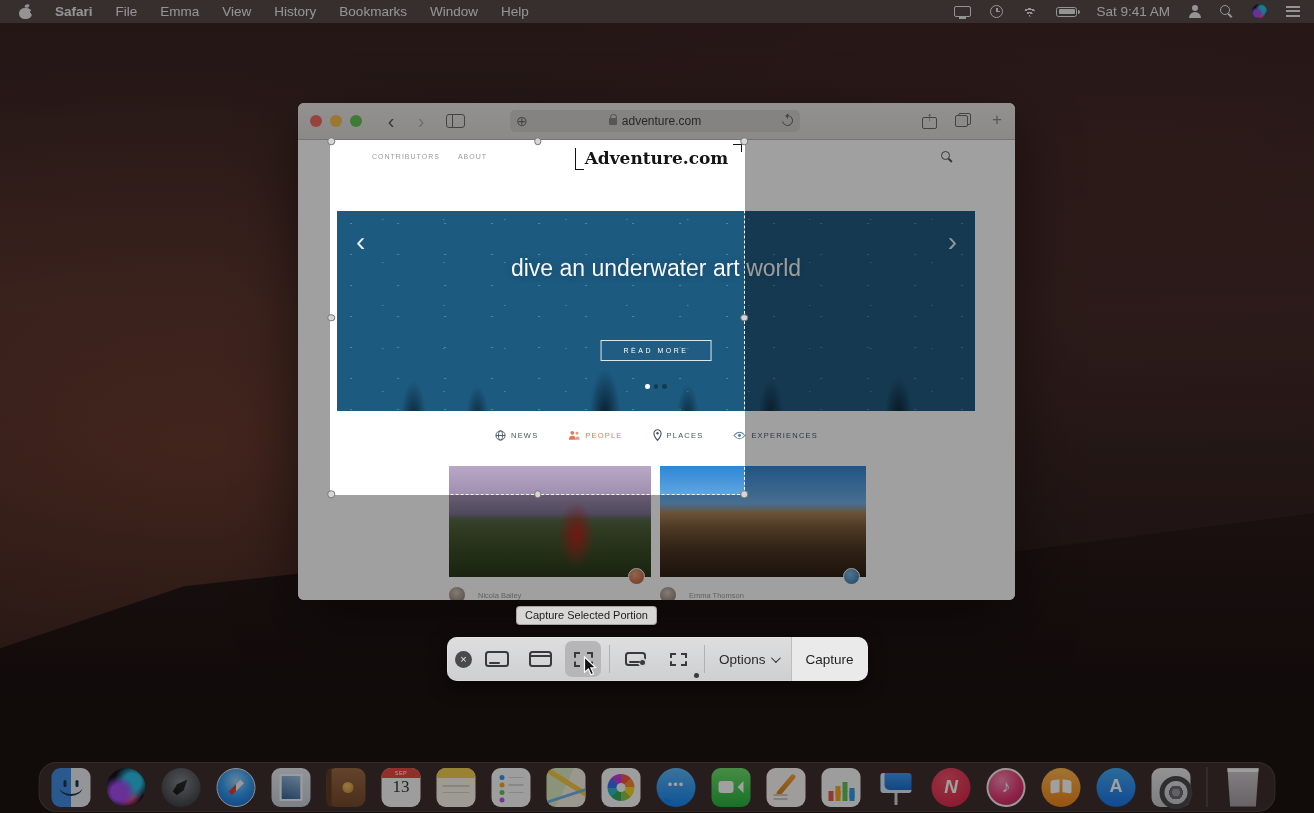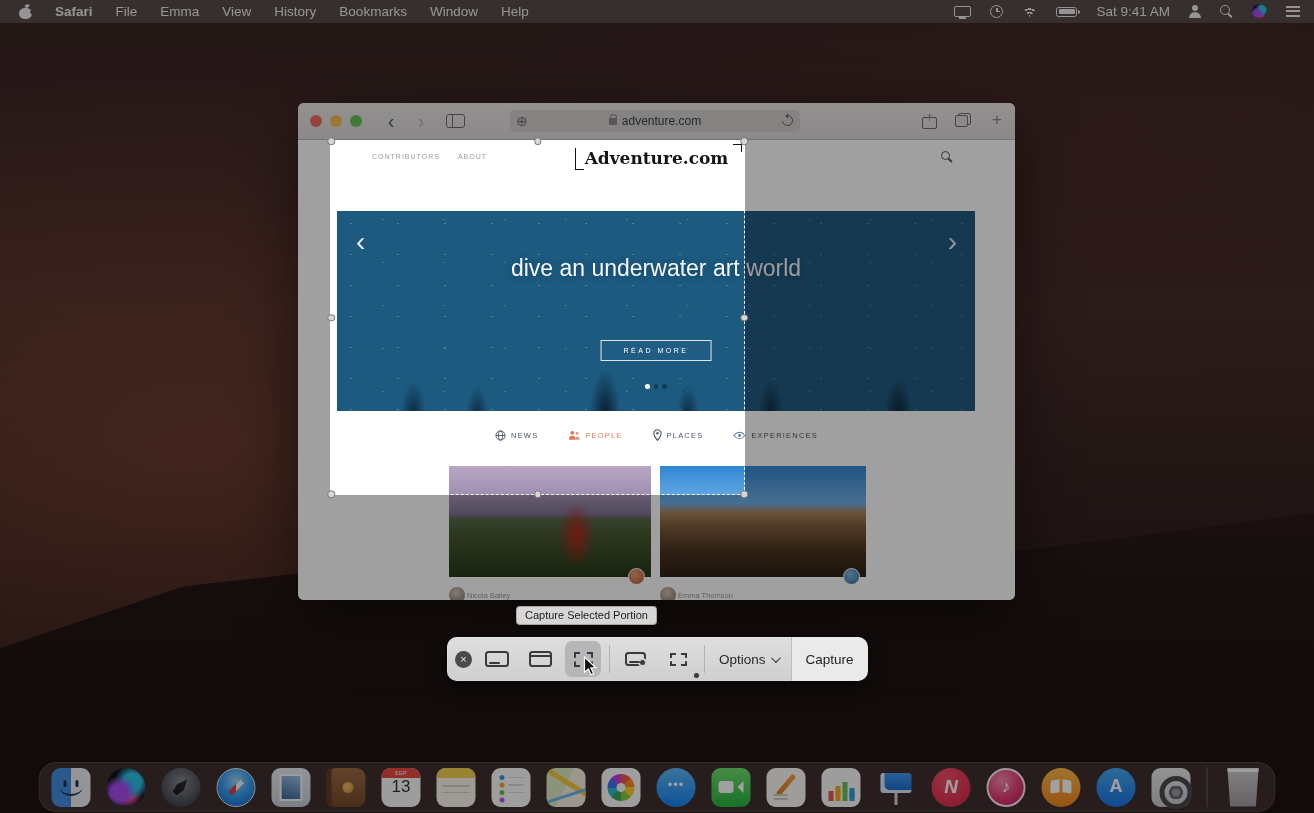--- a/index.html
+++ b/index.html
@@ -154,21 +154,21 @@
   .card:nth-child(2) .card-img { width:206px; }
   .img-field { background:
       radial-gradient(30px 55px at 63% 62%, rgba(190,30,25,.9) 0%, rgba(190,30,25,0) 60%),
       linear-gradient(180deg,#b9a7c4 0%,#9b8bad 30%,#7d7494 43%,#55684a 48%,#46592f 60%,#243618 100%); }
   .img-desert { background:
       linear-gradient(180deg,#2f86d4 0%,#6fb0e6 34%,#a8825a 42%,#7a5a38 55%,#4a3420 75%,#2a1c10 100%); }
   .card-badge { position:absolute; right:6px; bottom:-8px; width:17px; height:17px; border-radius:50%;
     border:1.5px solid #fff; }
   .badge-orange { background:radial-gradient(circle at 40% 35%, #e8a07a, #b5542e); }
   .badge-blue { background:radial-gradient(circle at 40% 35%, #7ab8e0, #2e6ea8); }
-  .card-author { display:flex; align-items:center; gap:2px; margin-top:10px; }
+  .card-author { display:flex; align-items:center; gap:13px; margin-top:10px; }
   .card-avatar { width:16px; height:16px; border-radius:50%;
     background:radial-gradient(circle at 45% 35%, #cfc4ba, #7d6e62); }
   .author-name { font-size:7.5px; color:#9a9a9a; }
 
   
   .dock { position:absolute; left:50%; transform:translateX(-50%); bottom:1px; z-index:12;
     height:50px; border-radius:18px; background:rgba(125,105,98,.34);
     border:1px solid rgba(255,255,255,.10);
     display:flex; align-items:center; gap:16px; padding:0 12px; }
   .dicon { position:relative; width:39px; height:39px; flex:0 0 auto; }
@@ -190,21 +190,21 @@
   .app-safari::before { content:""; position:absolute; left:10px; top:16.5px; width:17px; height:4.5px;
     background:linear-gradient(135deg,#e03a2f 50%,#f5f5f5 50%); transform:rotate(-45deg); }
   .app-mail { background:linear-gradient(#e7edf2,#c3ced8); }
   .app-mail::before { content:""; position:absolute; inset:6px 8px; background:linear-gradient(200deg,#9ec4e0,#35639a); border:2px solid #f6f8fa; }
   .app-contacts { background:linear-gradient(#9a6a42,#73492a); }
   .app-contacts::before { content:""; position:absolute; left:0; top:0; bottom:0; width:5px; background:#5d3a20; border-radius:9px 0 0 9px; }
   .app-contacts::after { content:""; position:absolute; left:16px; top:14px; width:11px; height:11px; border-radius:50%; background:radial-gradient(circle at 40% 35%, #f0c06a, #c8862e); }
   .app-calendar { background:#fbfbfb; overflow:hidden; }
   .cal-top { position:absolute; top:0; left:0; right:0; height:10px; background:#e8473f;
     color:#fff; font-size:5.5px; letter-spacing:.5px; text-align:center; line-height:10px; }
-  .cal-day { position:absolute; top:9px; left:0; right:0; text-align:center; font-size:17px; color:#333; font-weight:300; }
+  .cal-day { position:absolute; top:9px; left:0; right:0; text-align:center; font-size:17px; color:#333; font-weight:300;font-family:Liberation Serif, serif; }
   .app-notes { background:linear-gradient(#fbf7ee 0 0); overflow:hidden; }
   .app-notes::before { content:""; position:absolute; top:0; left:0; right:0; height:10px; background:#f2cf4e; }
   .app-notes::after { content:""; position:absolute; left:6px; right:6px; top:17px; height:12px;
     background:linear-gradient(#d9d4c8 0 1.5px, transparent 1.5px 7px, #d9d4c8 7px 8.5px, transparent 8.5px); }
   .app-reminders { background:#fcfcfc; }
   .app-reminders::before { content:""; position:absolute; left:8px; top:7px; width:5px; height:5px; border-radius:50%;
     background:#2e9be6; box-shadow:0 7.5px 0 #f5a623, 0 15px 0 #61c454, 0 22.5px 0 #b05ae0; }
   .app-reminders::after { content:""; position:absolute; left:17px; right:7px; top:9px; height:22px;
     background:linear-gradient(#d8d8d8 0 1.5px, transparent 1.5px 7.5px, #d8d8d8 7.5px 9px, transparent 9px 15px, #d8d8d8 15px 16.5px, transparent 16.5px); }
   .app-maps { background:linear-gradient(115deg,#d9ecc2 0 48%,#f6f0e3 48% 100%); overflow:hidden; }

